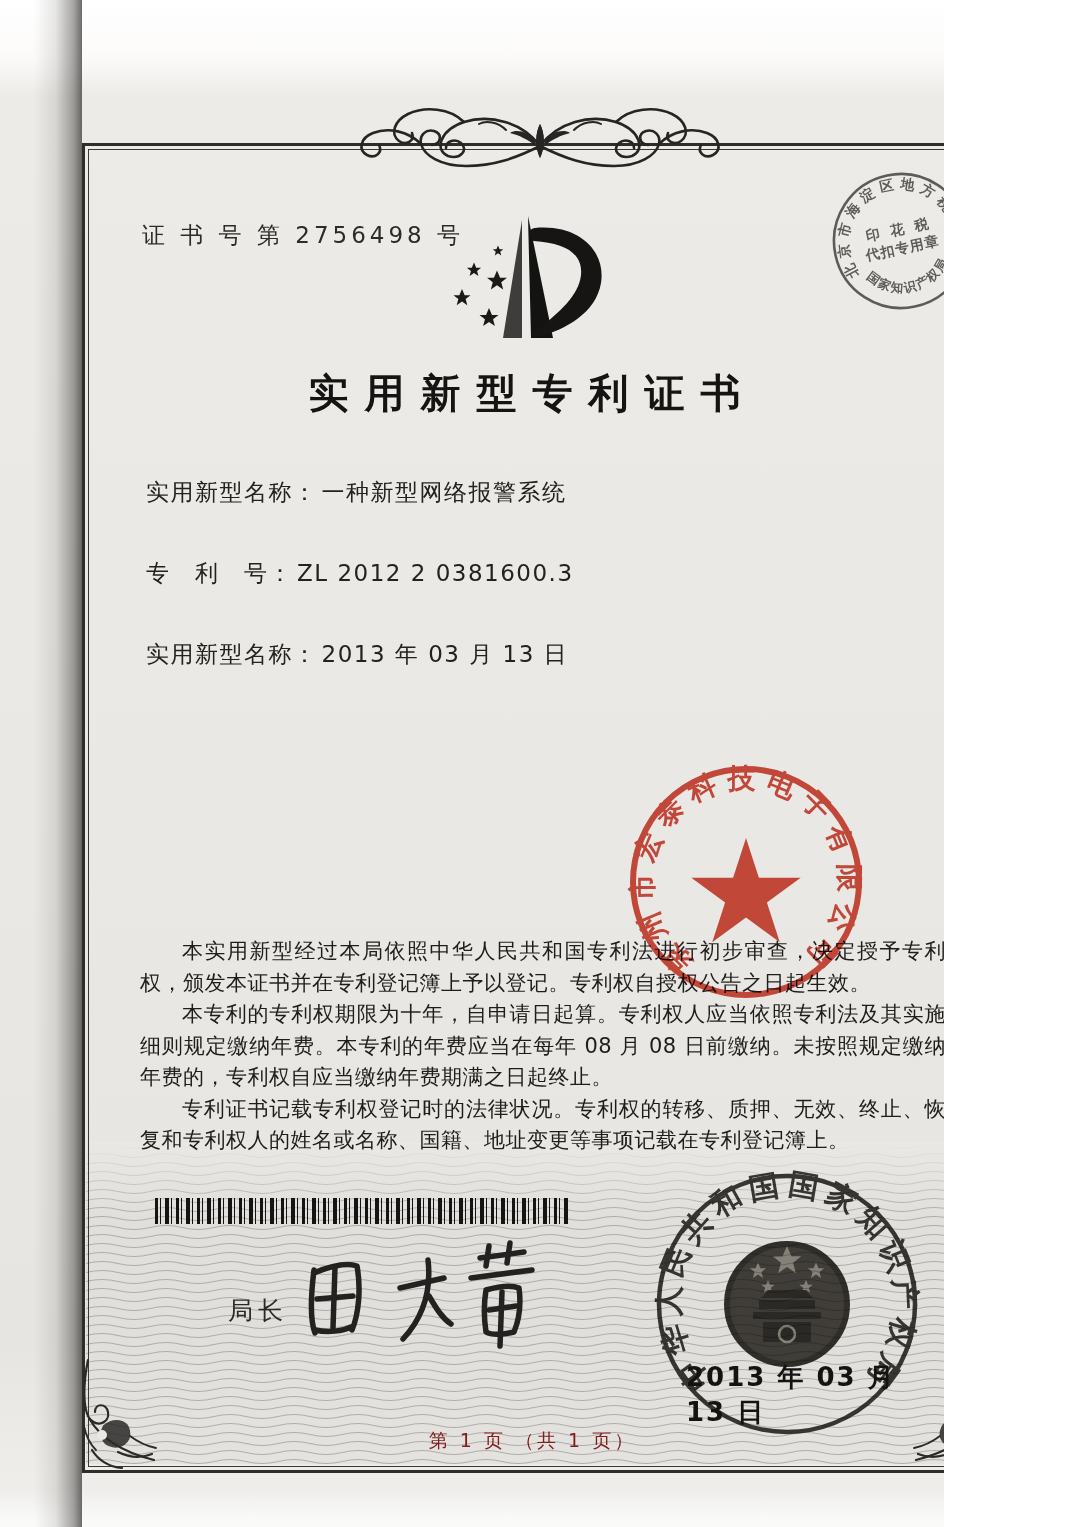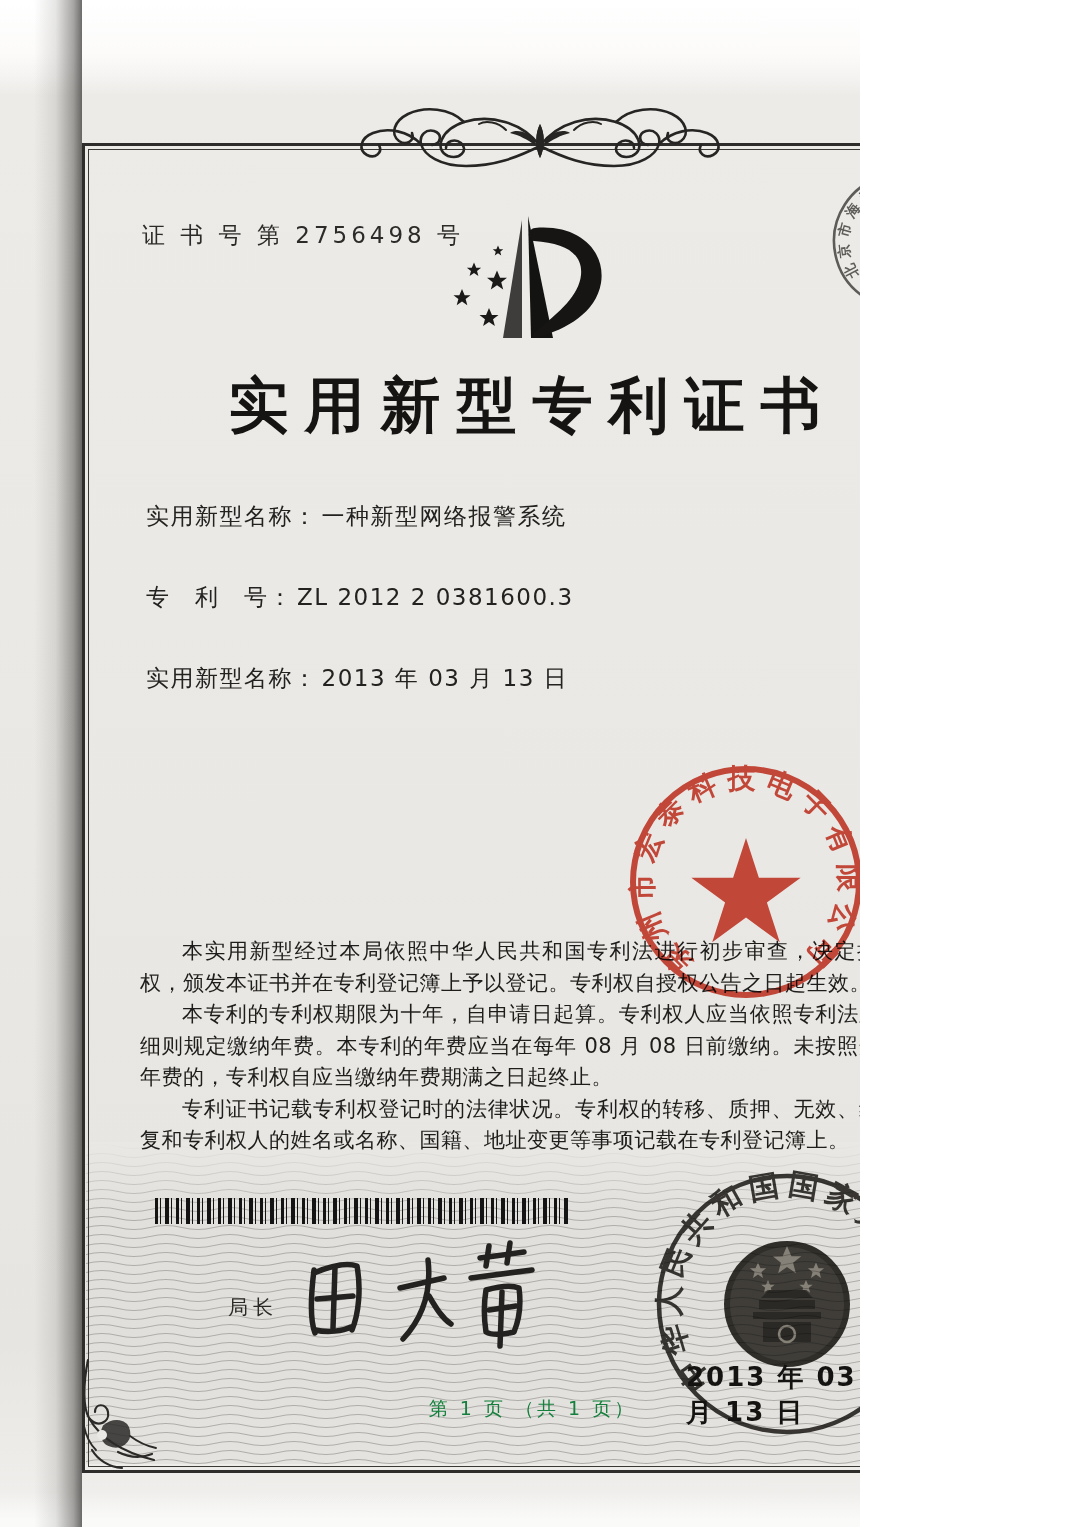--- a/index.html
+++ b/index.html
@@ -1,17 +1,17 @@
 <!DOCTYPE html>
 <html><head>
 <meta charset="utf-8">
 <style>
   html,body{margin:0;padding:0;background:#ffffff;}
   body{font-family:"DejaVu Sans","Liberation Sans",sans-serif;}
-  #page{position:relative;width:860px;height:1527px;overflow:hidden;background:#fdfdfc;}
+  #page{position:relative;width:944px;height:1527px;overflow:hidden;background:#fdfdfc;}
   .abs{position:absolute;}
 
   
   #paper{left:0;top:0;width:1080px;height:1527px;
     background:linear-gradient(180deg,#f7f6f4 0%,#edebe8 6%,#eae8e5 55%,#e7e5e1 88%,#f1f0ee 100%);z-index:1;}
   #edge-left{left:34px;top:0;width:48px;height:1527px;z-index:10;pointer-events:none;
     background:linear-gradient(90deg,rgba(255,255,255,0) 0%,rgba(120,118,114,.18) 45%,rgba(60,58,55,.45) 82%,rgba(30,29,27,.65) 100%);}
   #edge-top{left:0;top:0;width:1080px;height:96px;z-index:9;pointer-events:none;
     background:linear-gradient(180deg,#ffffff 0%,#fcfbfa 55%,rgba(252,251,250,0) 100%);}
   #edge-right{left:1004px;top:0;width:76px;height:1527px;z-index:9;pointer-events:none;
@@ -22,33 +22,33 @@
   
   #frame{left:82px;top:143px;width:901px;height:1324px;border:3px solid #2e2d2b;z-index:3;}
   #frame-inner{left:3px;top:3px;right:3px;bottom:3px;border:1px solid #3a3936;position:absolute;}
 
   
   #watermark{left:86px;top:1142px;z-index:2;}
 
   
   #cert-no{left:142px;top:220px;font-size:23px;letter-spacing:4px;color:#2c2b29;z-index:4;}
   #title{left:82px;top:366px;width:901px;text-align:center;font-family:"DejaVu Serif","Liberation Serif",serif;
-    font-size:60px;font-weight:700;letter-spacing:16px;color:#151412;z-index:4;}
-  #fields{left:146px;top:501px;display:flex;flex-direction:column;gap:50px;z-index:4;}
+    font-size:40px;font-weight:700;letter-spacing:16px;color:#151412;z-index:4;}
+  #fields{left:146px;top:477px;display:flex;flex-direction:column;gap:50px;z-index:4;}
   .field{font-size:23px;color:#232220;letter-spacing:1.5px;white-space:nowrap;}
   .field .val{margin-left:4px;}
   #body-text{left:140px;top:936px;width:806px;z-index:4;color:#1e1d1b;}
   #body-text p{margin:0;font-size:21px;line-height:1.5;text-align:justify;text-indent:2em;letter-spacing:.5px;}
 
   #barcode{left:155px;top:1198px;width:413px;height:26px;z-index:5;
     background:repeating-linear-gradient(90deg,#141414 0 3px,rgba(0,0,0,0) 3px 5px,#141414 5px 6px,rgba(0,0,0,0) 6px 10px,#141414 10px 14px,rgba(0,0,0,0) 14px 16px,#141414 16px 17px,rgba(0,0,0,0) 17px 21px);}
-  #sign-label{left:228px;top:1294px;font-size:20px;letter-spacing:5px;color:#2a2927;z-index:5;}
+  #sign-label{left:228px;top:1294px;font-size:25px;letter-spacing:5px;color:#2a2927;z-index:5;}
   #signature{left:288px;top:1236px;z-index:5;}
   #seal-date{left:686px;top:1360px;font-size:26px;font-weight:700;letter-spacing:2px;color:#141311;z-index:7;}
-  #footer{left:82px;top:1396px;width:901px;text-align:center;font-size:19px;letter-spacing:3px;color:#15803d;z-index:4;}
+  #footer{left:82px;top:1428px;width:901px;text-align:center;font-size:19px;letter-spacing:3px;color:#7f1d1d;z-index:4;}
 
   
   #tax-stamp{left:826px;top:166px;z-index:6;transform:rotate(-12deg);opacity:.88;}
   #company-seal{left:620px;top:756px;z-index:6;mix-blend-mode:multiply;opacity:.9;}
   #office-seal{left:642px;top:1166px;z-index:6;mix-blend-mode:multiply;opacity:.93;}
 
   
   #ornament-top{left:330px;top:100px;z-index:4;}
   #corner-bl{left:72px;top:1356px;z-index:4;}
   #corner-br{left:898px;top:1356px;z-index:4;}

